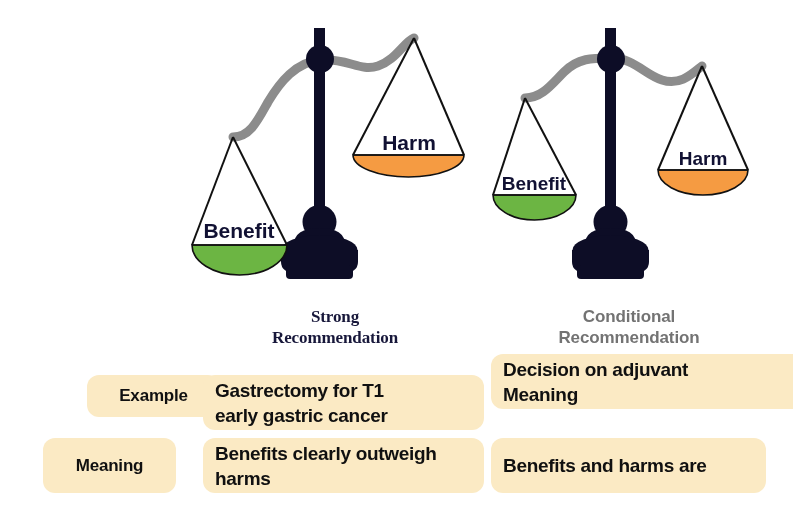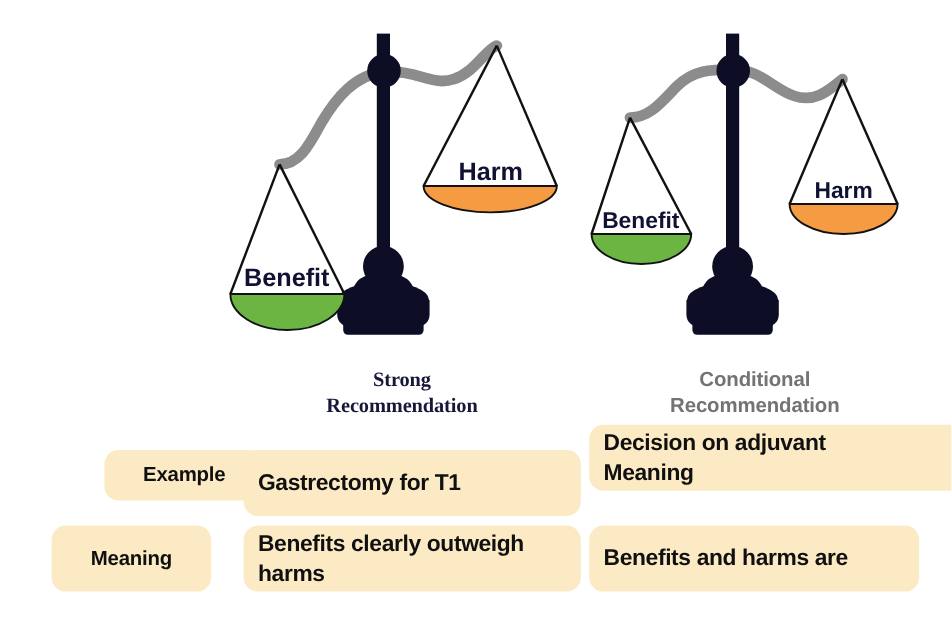--- a/index.html
+++ b/index.html
@@ -177,20 +177,21 @@
   </div>
 
   <div class="table-layer">
 
     <div class="cell label-cell" id="cell-r1c1" style="background: rgb(251, 234, 196);">
       <span class="cell-text" style="text-align:center">Example</span>
     </div>
     <div class="cell body-cell" id="cell-r1c2" style="background: rgb(251, 234, 196);">
       <span class="cell-text">
         <span>Gastrectomy for T1</span><br>
+        <span>early gastric cancer</span>
       </span>
     </div>
     <div class="cell body-cell" id="cell-r1c3" style="background: rgb(251, 234, 196);">
       <span class="cell-text">
         <span>Decision on adjuvant</span><br>
         <span>Meaning</span>
       </span>
     </div>
 
     <div class="cell body-cell" id="cell-r2c2" style="background: rgb(251, 234, 196);">

